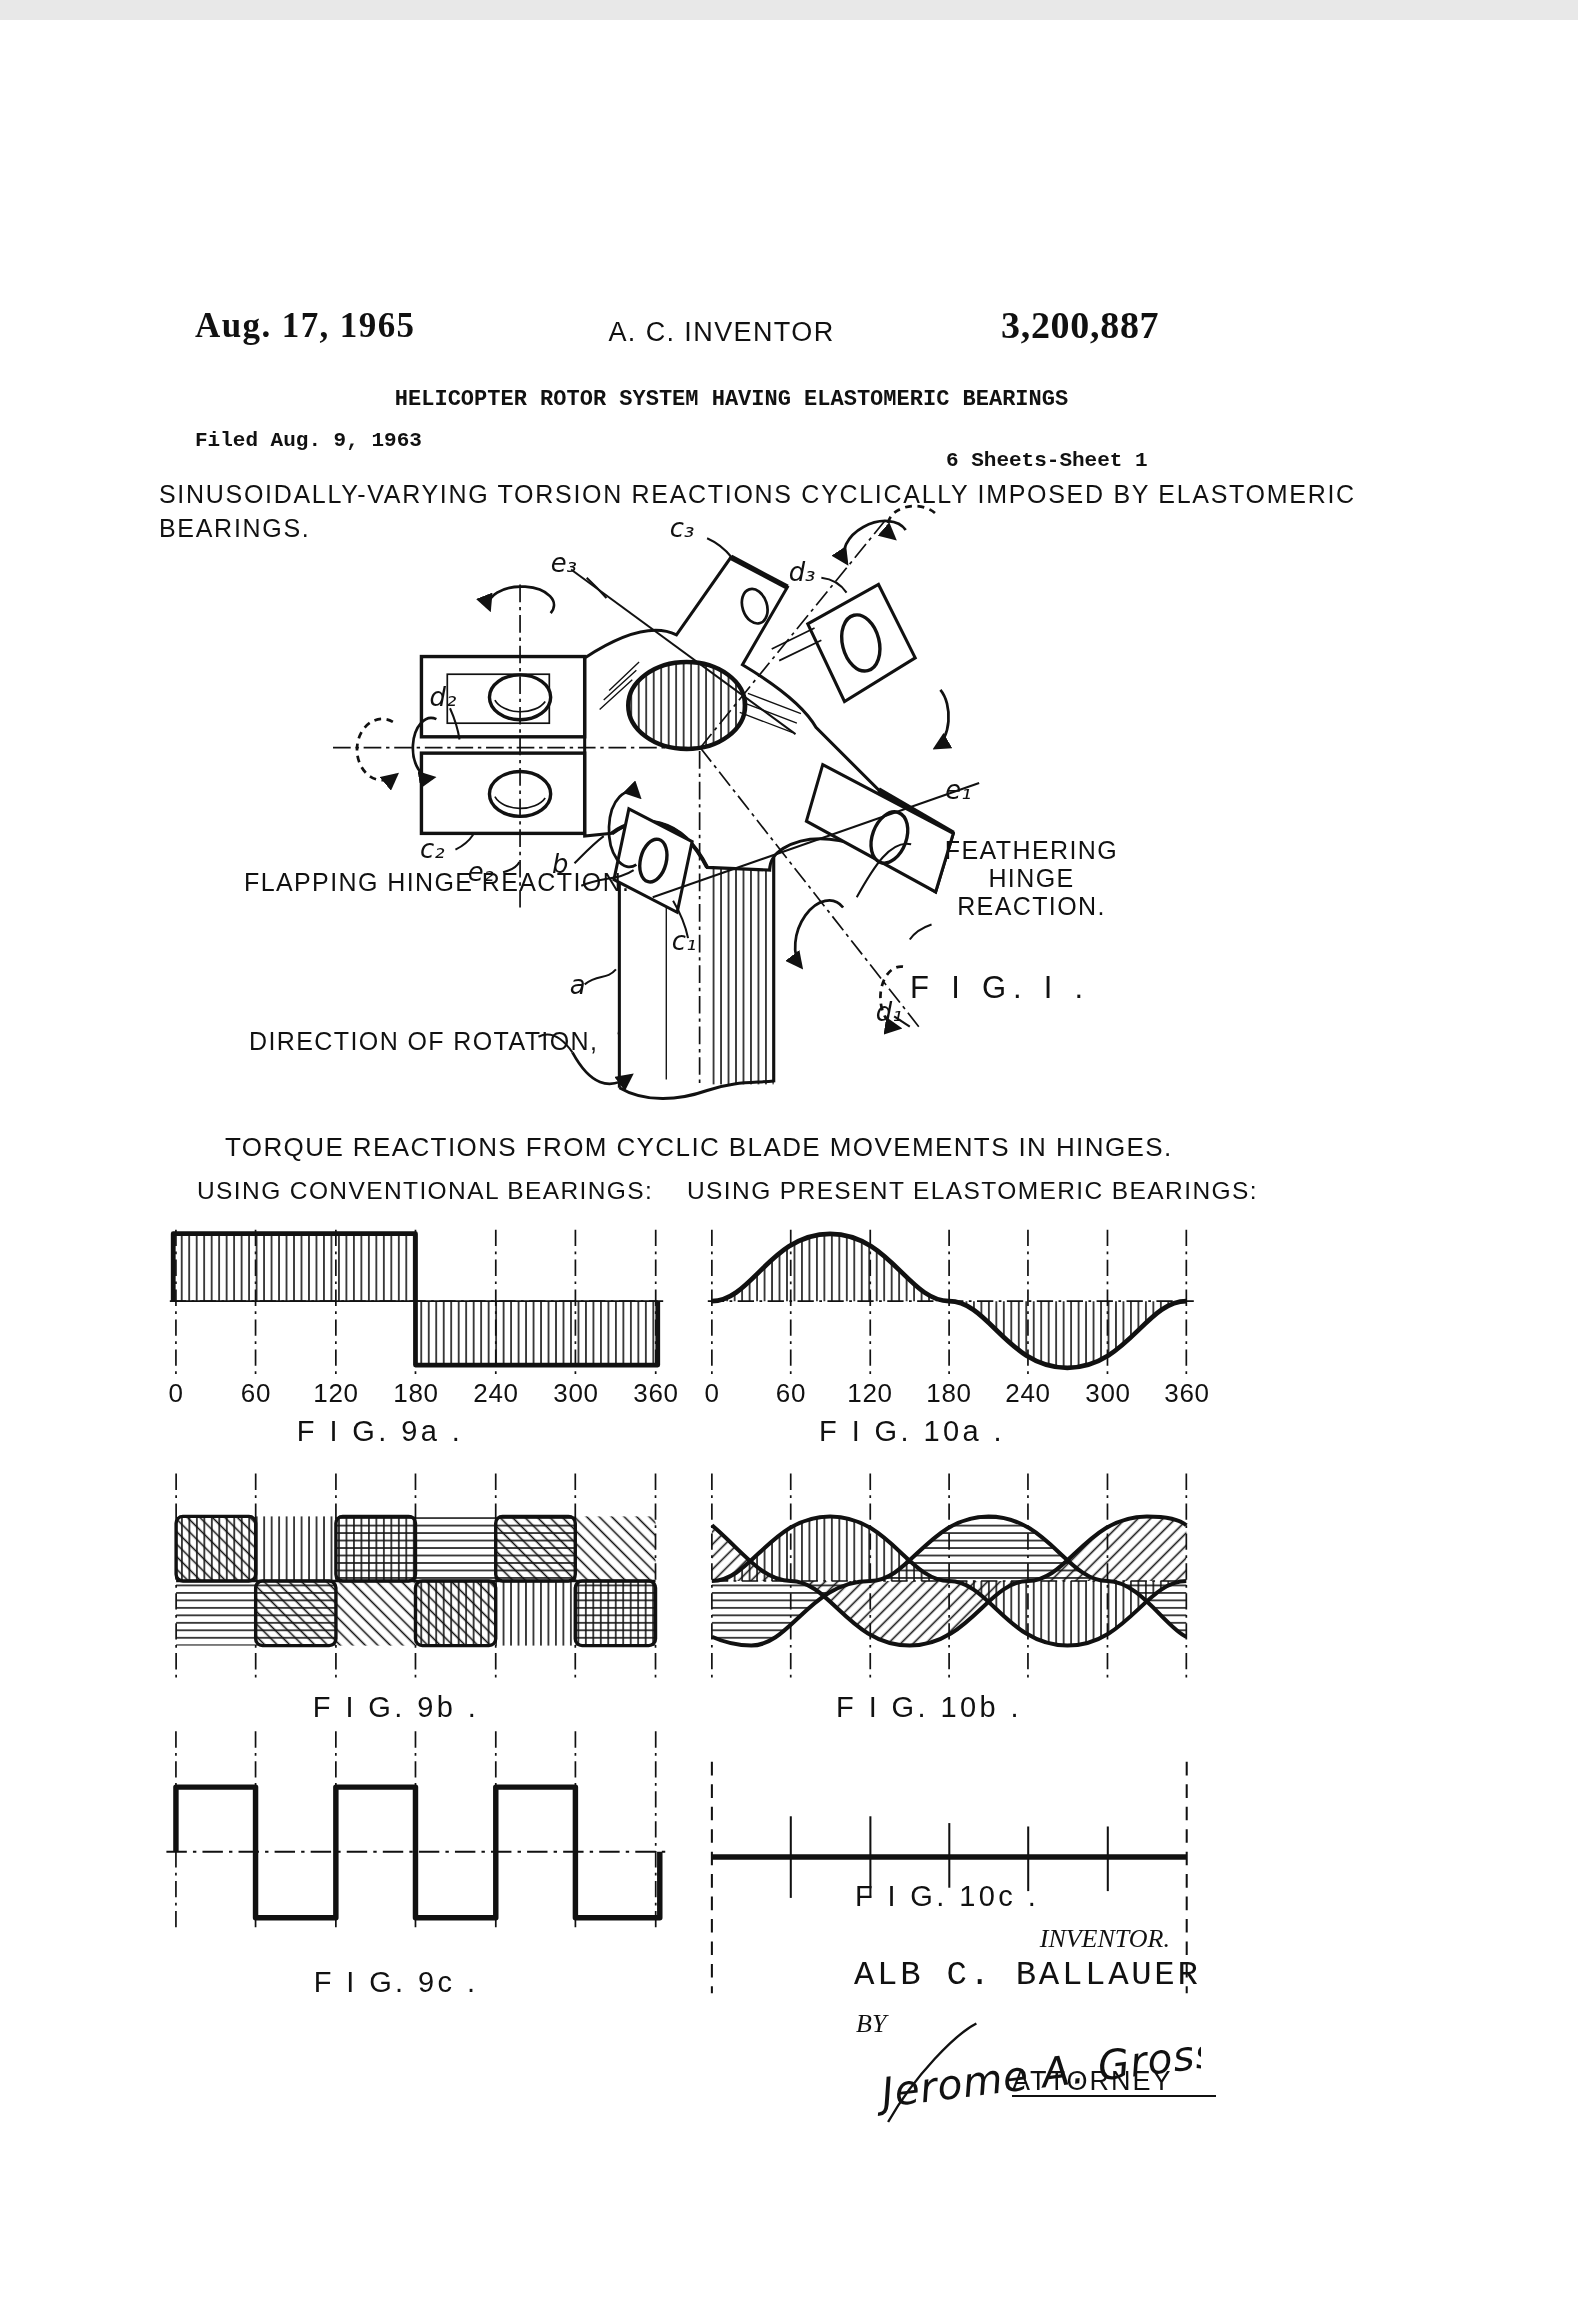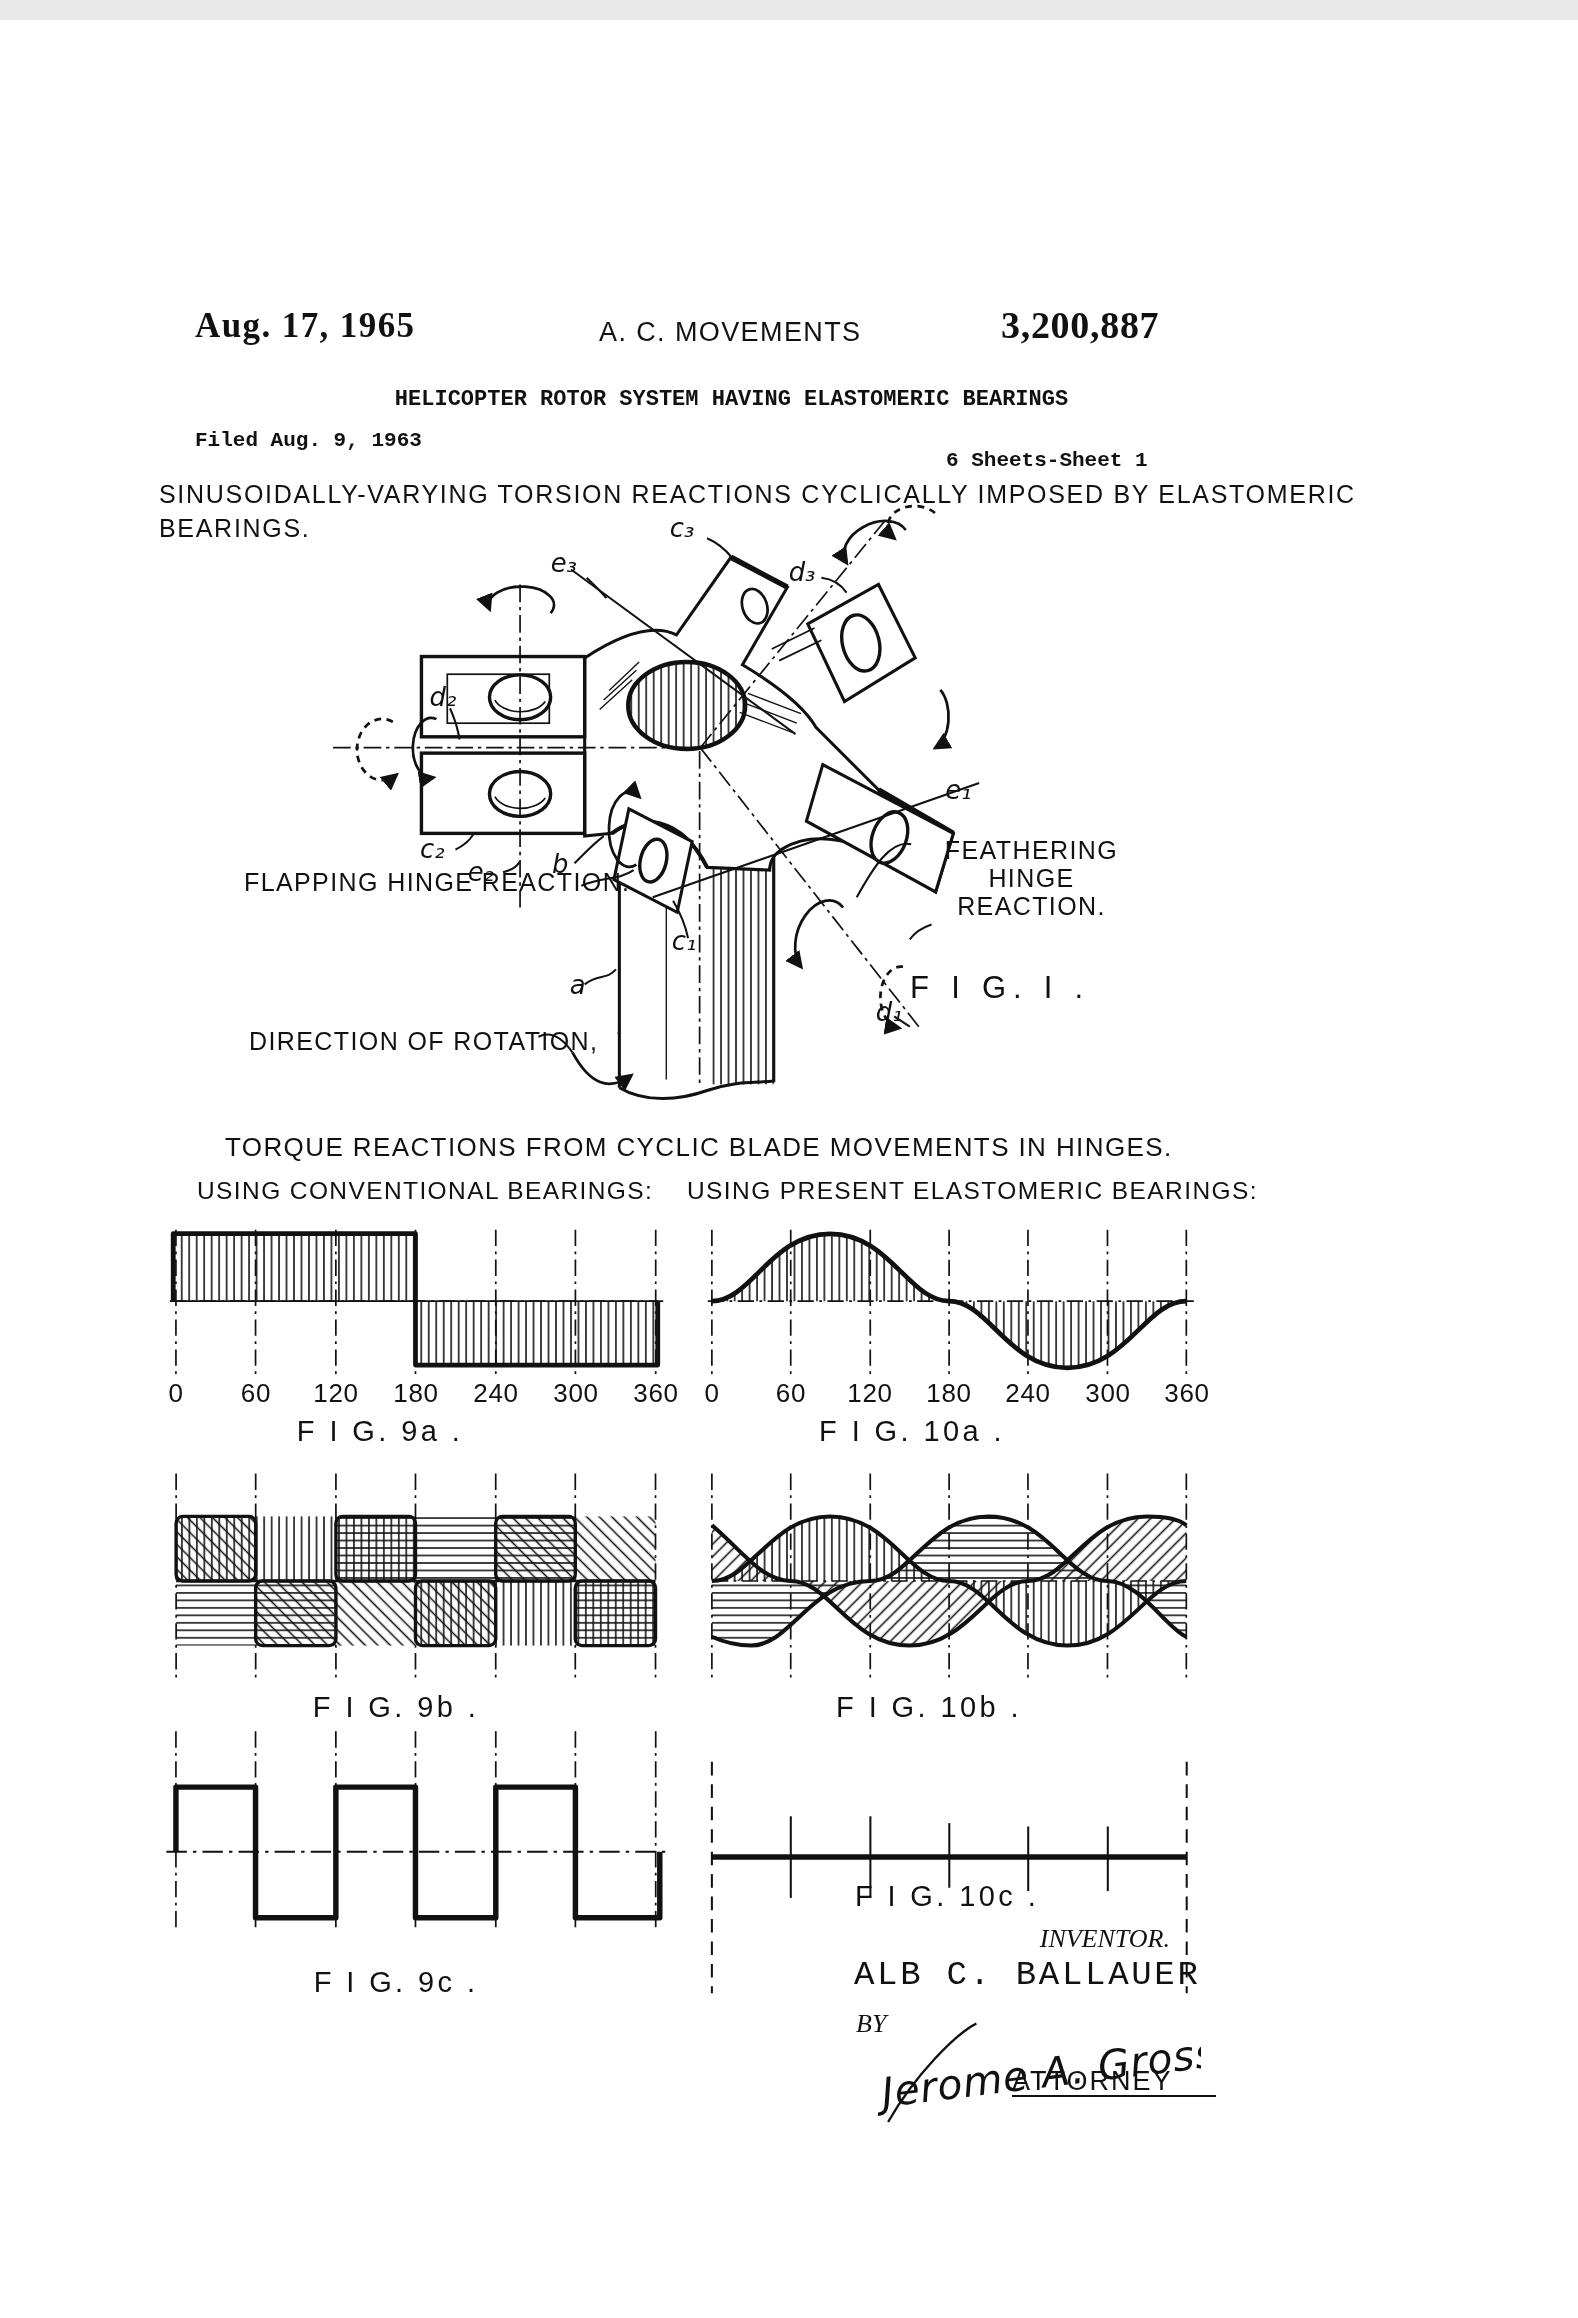--- a/index.html
+++ b/index.html
@@ -34,21 +34,21 @@
       <pattern id="pdb" width="13" height="13" patternUnits="userSpaceOnUse" patternTransform="rotate(-45)">
         <path d="M6.5,0 V13" stroke="#111" stroke-width="2.3"></path>
       </pattern>
       <marker id="arr" viewBox="0 0 10 10" refX="8" refY="5" markerWidth="6.5" markerHeight="6.5" orient="auto-start-reverse">
         <path d="M0,0 L10,5 L0,10 z" fill="#111"></path>
       </marker>
     </defs>
   </svg>
 
   <div class="abs serifb" style="left:195px;top:286px;font-size:35px;letter-spacing:1.4px;">Aug. 17, 1965</div>
-  <div class="abs hand" style="left:599px;top:297px;width:245px;text-align:center;font-size:27px;">A. C. MOVEMENTS</div>
+  <div class="abs hand" style="left:599px;top:297px;width:245px;text-align:center;font-size:27px;">A. C. INVENTOR</div>
   <div class="abs serifb" style="left:1001px;top:283px;font-size:38px;letter-spacing:0.7px;">3,200,887</div>
   <div class="abs typ" style="left:364px;top:367px;width:735px;text-align:center;font-size:22px;">HELICOPTER ROTOR SYSTEM HAVING ELASTOMERIC BEARINGS</div>
   <div class="abs typ" style="left:195px;top:409px;font-size:21px;">Filed Aug. 9, 1963</div>
   <div class="abs typ" style="left:946px;top:429px;font-size:21px;">6 Sheets-Sheet 1</div>
 
   <div class="abs hand" style="left:159px;top:460px;font-size:25px;letter-spacing:1.7px;">SINUSOIDALLY-VARYING TORSION REACTIONS CYCLICALLY IMPOSED BY ELASTOMERIC</div>
   <div class="abs hand" style="left:159px;top:494px;font-size:25px;letter-spacing:1.7px;">BEARINGS.</div>
 
   <svg class="abs" style="left:231px;top:469px;" width="959" height="633" viewBox="0 0 1410 930">
 

